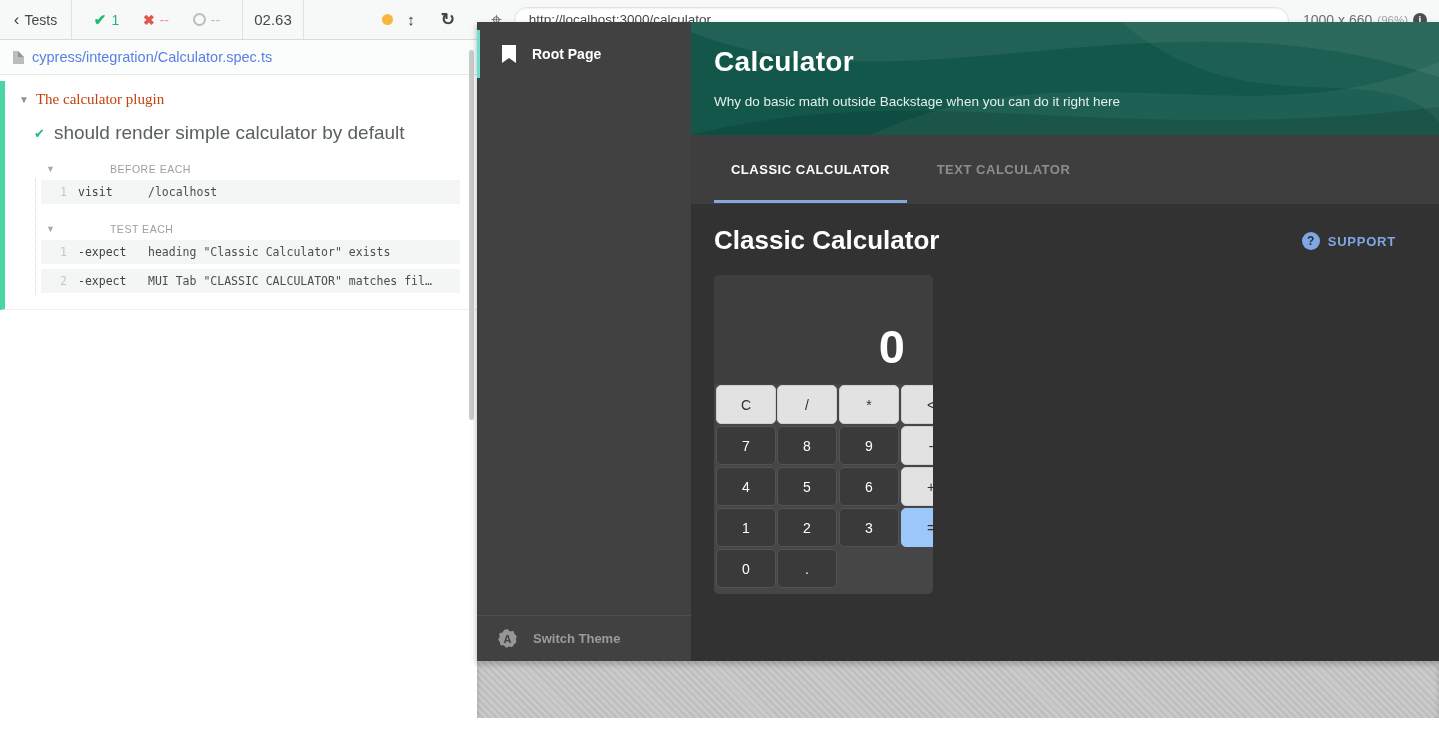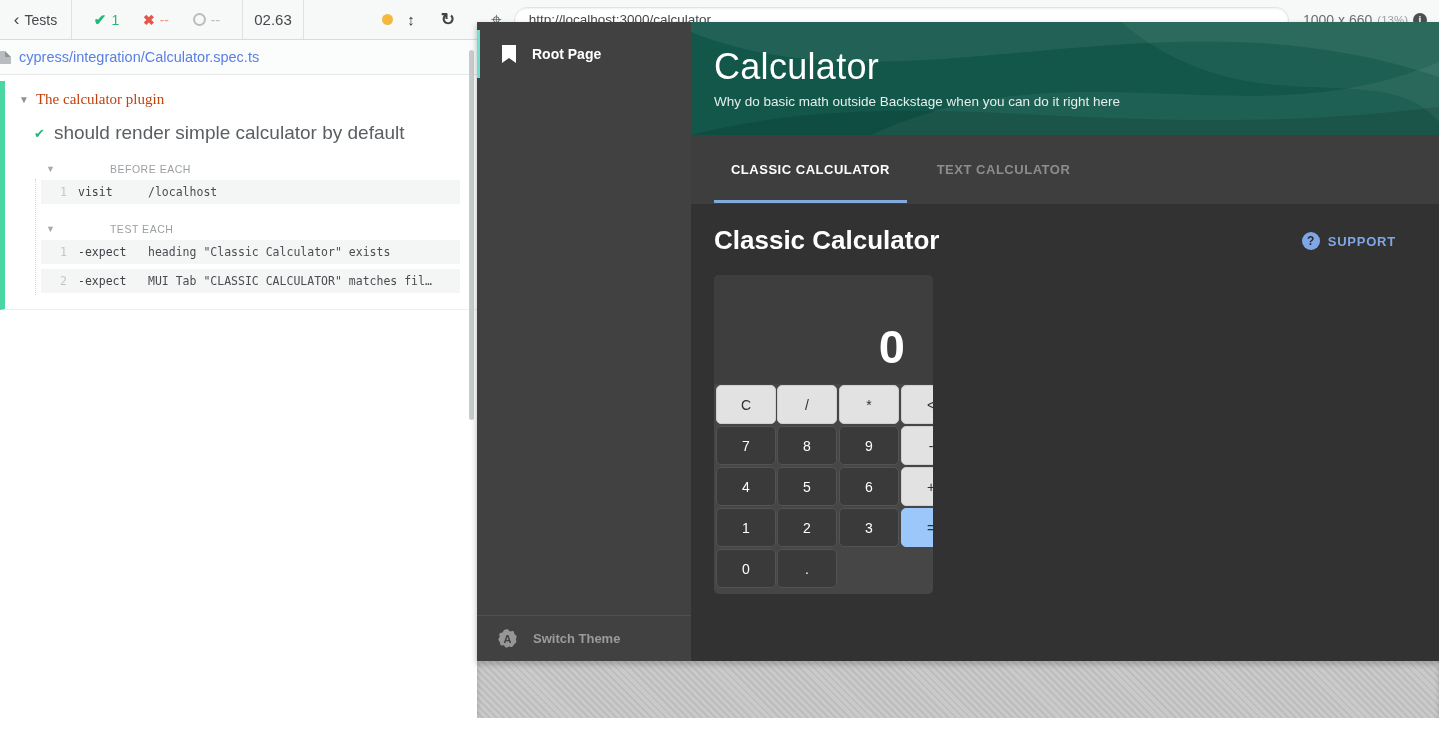--- a/index.html
+++ b/index.html
@@ -37,21 +37,21 @@
   .vp-info { display:flex; align-items:center; gap:5px; white-space:nowrap; }
   .vp-size { font-size:14px; color:#6b6f72; }
   .vp-scale { font-size:11.5px; color:#9da1a3; }
   .info-ic { width:14px; height:14px; background:#4c5053; color:#fff; border-radius:50%;
              font-size:10px; font-weight:bold; display:flex; align-items:center; justify-content:center;
              font-family:"Liberation Serif", serif; }
 
   
   .reporter { position:absolute; left:0; top:40px; width:477px; height:696px; background:#fff; }
   .spec-header { height:35px; background:#fbfcfc; border-bottom:1px solid #e6e8e8;
-                 display:flex; align-items:center; gap:8px; }
+                 display:flex; align-items:center; padding-left:13px; gap:8px; }
   .file-ic { width:11px; height:13px; background:#b9bdbf; position:relative; flex:0 0 auto; }
   .file-ic::after { content:""; position:absolute; right:0; top:0; border:3px solid #fbfcfc;
                     border-left-color:#8f9395; border-bottom-color:#8f9395; }
   .spec-path { color:#5a80e2; font-size:14.5px; cursor:pointer; }
   .test-block { position:relative; margin-top:6px; border-left:5px solid #49d6a2;
                 border-bottom:1px solid #efefef; padding:10px 0 16px 0; background:#fff; }
   .suite-row { display:flex; align-items:center; gap:7px; padding-left:14px; cursor:pointer; }
   .tri { color:#8f9395; font-size:10px; }
   .suite-title { color:#c2410c; font-size:15px;font-family:Liberation Serif, serif; }
   .test-row { display:flex; align-items:center; gap:9px; padding-left:29px; margin-top:14px; cursor:pointer; }
@@ -87,21 +87,21 @@
   .sb-bottom { position:absolute; left:0; bottom:0; width:214px; height:46px; display:flex;
                align-items:center; border-top:1px solid #4f4f4f; cursor:pointer; }
   .theme-ic { width:19px; height:19px; margin-left:21px; background:#969696; border-radius:50%;
               color:#414141; font-size:11px; font-weight:bold; display:flex; align-items:center;
               justify-content:center; clip-path:polygon(50% 0,63% 13%,82% 9%,87% 27%,100% 37%,94% 55%,100% 72%,84% 80%,78% 97%,59% 92%,42% 100%,31% 86%,12% 87%,10% 68%,0 57%,9% 41%,5% 22%,24% 19%,33% 3%); }
   .sb-bottom .sb-label { color:#9b9b9b; font-size:13px; }
 
   
   .bs-header { position:absolute; left:214px; top:0; width:748px; height:113px; background:#12574a; overflow:hidden; }
   .bs-header svg { position:absolute; left:0; top:0; }
-  .bs-title { position:absolute; left:23px; top:24px; color:#fff; font-size:36px; font-weight:normal; letter-spacing:.3px; }
+  .bs-title { position:absolute; left:23px; top:24px; color:#fff; font-size:28px; font-weight:bold; letter-spacing:.3px; }
   .bs-subtitle { position:absolute; left:23px; top:72px; color:#e3efeb; font-size:13.5px; }
 
   
   .tabsbar { position:absolute; left:214px; top:113px; width:748px; height:69px; background:#3e3e3e; }
   .tab { position:absolute; top:0; height:69px; width:193px; display:flex; align-items:center;
          justify-content:center; font-size:13px; font-weight:bold; letter-spacing:.04em; cursor:pointer; }
   .tab1 { left:23px; color:#fff; }
   .tab2 { left:216px; color:#8d8d8d; }
   .tab-underline { position:absolute; left:23px; bottom:1px; width:193px; height:3px; background:#82aadd; }
 
@@ -158,21 +158,21 @@
         <span class="refresh">↻</span>
       </div>
     </div>
     <div class="tb-right">
       <span class="crosshair">⌖</span>
       <div class="url-pill">
         <span>http://localhost:3000/calculator</span>
       </div>
       <div class="vp-info">
         <span class="vp-size">1000 x 660</span>
-        <span class="vp-scale">(13%)</span>
+        <span class="vp-scale">(96%)</span>
         <span class="info-ic">i</span>
       </div>
     </div>
   </div>
 
   <div class="reporter">
     <div class="spec-header">
       <span class="file-ic"></span>
       <span class="spec-path">cypress/integration/Calculator.spec.ts</span>
     </div>

